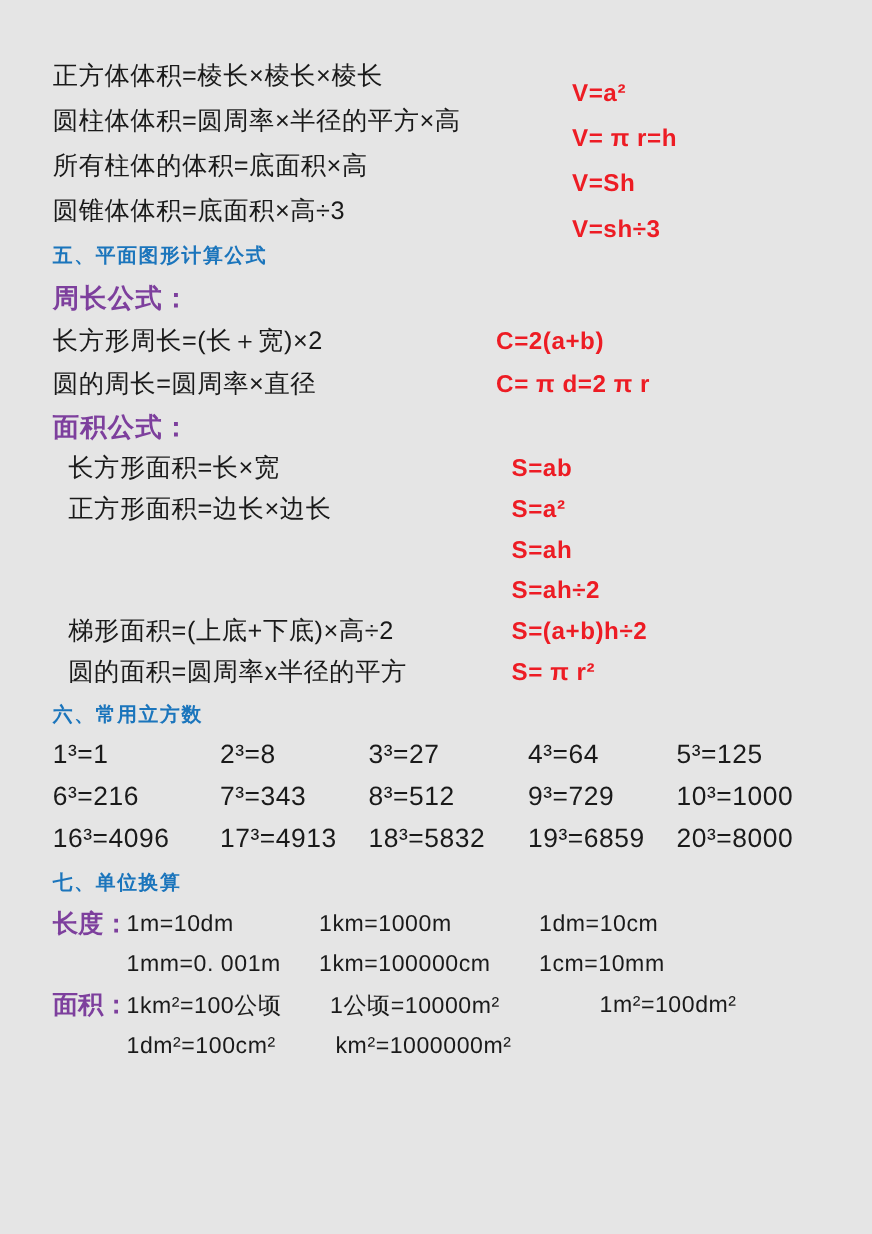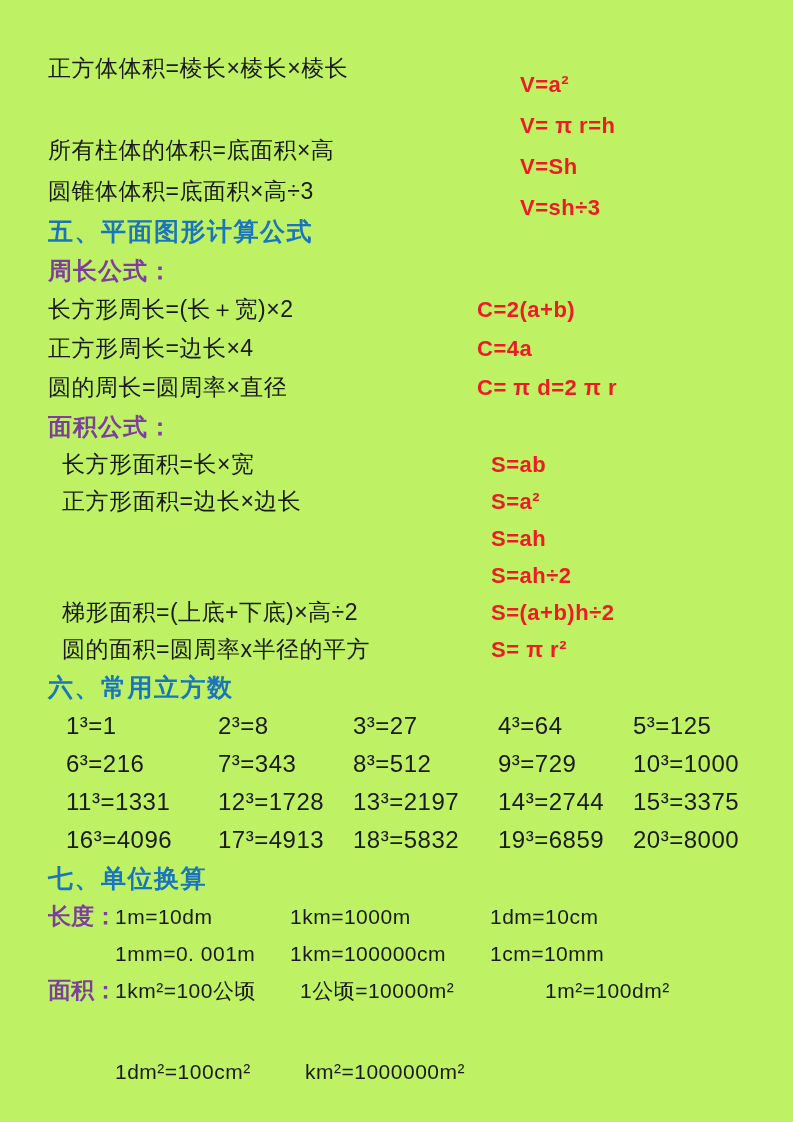--- a/index.html
+++ b/index.html
@@ -6,21 +6,21 @@
     --heading-blue: #1b75bc;
     --subtitle-purple: #7d3f9d;
     --formula-red: #ed1c24;
     --body-black: #1a1a1a;
   }
   * { box-sizing: border-box; }
   html, body { margin: 0; padding: 0; background: #ffffff; }
   .page {
     width: 793px;
     height: 1122px;
-    background: #bef264;
+    background: #e5e5e5;
     position: relative;
     overflow: hidden;
     padding: 48px 20px 0 48px;
     font-family: "Liberation Sans", sans-serif;
     color: var(--body-black, #1a1a1a);
   }
   
   .vrow, .prow, .arow { position: relative; display: flex; align-items: center; }
   .vrow { height: 41px; }
   .prow { height: 39px; }
@@ -28,82 +28,79 @@
   .ftext { font-size: 23px; letter-spacing: 0.5px; white-space: nowrap; }
   .formula {
     position: absolute;
     font-weight: bold;
     color: var(--formula-red, #ed1c24);
     font-size: 22px;
     letter-spacing: 0.5px;
     white-space: nowrap;
   }
   .vrow .formula { left: 472px; margin-top: 33px; }
-  .prow .formula, .arow .formula { left: 429px; }
+  .prow .formula, .arow .formula { left: 403px; }
   
   h2.sec {
     margin: 0; height: 39px; display: flex; align-items: center;
     color: var(--heading-blue, #1b75bc);
-    font-size: 25px; font-weight: bold; letter-spacing: 1.5px;
+    font-size: 18px; font-weight: bold; letter-spacing: 1.5px;
   }
   h3.sub {
     margin: 0; height: 39px; display: flex; align-items: center;
     color: var(--subtitle-purple, #7d3f9d);
     font-size: 24px; font-weight: bold; letter-spacing: 1px; font-family: Liberation Mono, monospace;
   }
   
   .cube-row {
     display: grid;
     grid-template-columns: 152px 135px 145px 135px 1fr;
     height: 38px; align-items: center;
-    font-size: 24px; letter-spacing: 0.5px; margin-left: 18px;
+    font-size: 24px; letter-spacing: 0.5px;
   }
   
   .urow { display: grid; height: 37px; align-items: center; font-size: 21px; letter-spacing: 0.5px; }
   .urow .ulabel { color: var(--subtitle-purple, #7d3f9d); font-weight: bold; font-size: 23px; letter-spacing: 0; white-space: nowrap; }
   .urow.u-len  { grid-template-columns: 67px 175px 200px 1fr; }
   .urow.u-ar1  { grid-template-columns: 67px 185px 245px 1fr; }
-  .urow.u-ar2  { grid-template-columns: 67px 190px 1fr; margin-top: 44px; }
+  .urow.u-ar2  { grid-template-columns: 67px 190px 1fr; }
   .urow.u-vol  { grid-template-columns: 132px 140px 185px 107px 1fr; }
   .ucell { white-space: nowrap; }
 </style>
 </head>
 <body>
 
 <div class="page">
 
   <section>
     <div class="vrow">
       <span class="ftext">正方体体积=棱长×棱长×棱长</span>
       <span class="formula">V=a²</span>
     </div>
     <div class="vrow">
+      <span class="ftext">圆柱体体积=圆周率×半径的平方×高</span>
       <span class="formula">V= π r=h</span>
     </div>
     <div class="vrow">
       <span class="ftext">所有柱体的体积=底面积×高</span>
       <span class="formula">V=Sh</span>
     </div>
     <div class="vrow">
       <span class="ftext">圆锥体体积=底面积×高÷3</span>
       <span class="formula">V=sh÷3</span>
     </div>
   </section>
 
   <section>
     <h2 class="sec">五、平面图形计算公式</h2>
 
     <h3 class="sub">周长公式：</h3>
     <div class="prow">
       <span class="ftext">长方形周长=(长＋宽)×2</span>
       <span class="formula">C=2(a+b)</span>
-    </div>
-    <div class="prow">
-      <span class="ftext">正方形周长=边长×4</span>
-      <span class="formula">C=4a</span>
     </div>
     <div class="prow">
       <span class="ftext">圆的周长=圆周率×直径</span>
       <span class="formula">C= π d=2 π r</span>
     </div>
 
     <h3 class="sub">面积公式：</h3>
     <div class="arow">
       <span class="ftext">长方形面积=长×宽</span>
       <span class="formula">S=ab</span>
@@ -138,27 +135,20 @@
       <span class="ucell">5³=125</span>
     </div>
     <div class="cube-row">
       <span class="ucell">6³=216</span>
       <span class="ucell">7³=343</span>
       <span class="ucell">8³=512</span>
       <span class="ucell">9³=729</span>
       <span class="ucell">10³=1000</span>
     </div>
     <div class="cube-row">
-      <span class="ucell">11³=1331</span>
-      <span class="ucell">12³=1728</span>
-      <span class="ucell">13³=2197</span>
-      <span class="ucell">14³=2744</span>
-      <span class="ucell">15³=3375</span>
-    </div>
-    <div class="cube-row">
       <span class="ucell">16³=4096</span>
       <span class="ucell">17³=4913</span>
       <span class="ucell">18³=5832</span>
       <span class="ucell">19³=6859</span>
       <span class="ucell">20³=8000</span>
     </div>
   </section>
 
   <section>
     <h2 class="sec">七、单位换算</h2>

